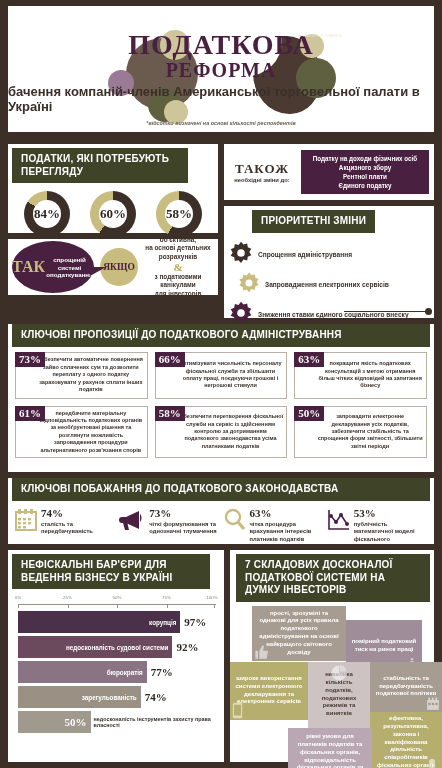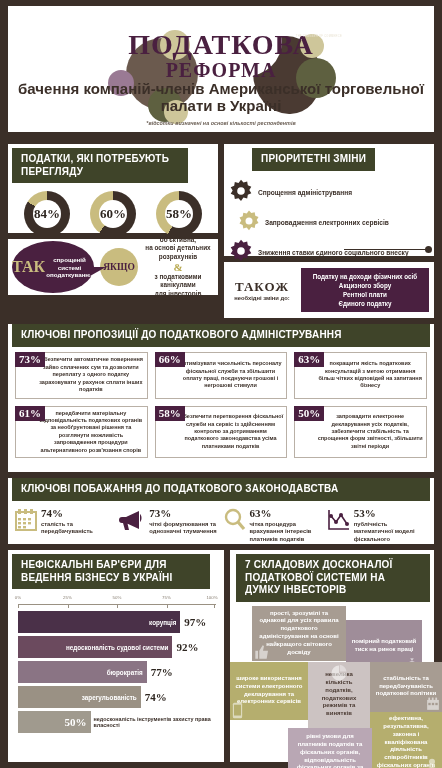--- a/index.html
+++ b/index.html
@@ -21,22 +21,22 @@
   .title-block .t1, .title-block .t2 {
     font-family:"Liberation Serif", serif; font-weight:bold; color:#4a2040;
     letter-spacing:1px; line-height:1.06;
   }
   .title-block .t1 { font-size:28px; }
   .title-block .t2 { font-size:20px; }
   .acc-badge { position:absolute; right:92px; top:6px; z-index:10; text-align:left; }
   .acc-badge .acc { font-family:"Liberation Serif",serif; font-style:italic; font-weight:bold;
       font-size:20px; color:#fff; letter-spacing:-1px; }
   .acc-badge .accsub { font-size:2.6px; color:#e8e2d2; letter-spacing:.3px; white-space:nowrap;}
-  .subtitle { position:absolute; left:0; right:0; bottom:18px; text-align:center;
-      font-size:15px; color:#3b2f28; font-weight:600; z-index:9; }
+  .subtitle { position:absolute; left:0; right:0; bottom:18px; text-align:left;
+      font-size:13px; color:#3b2f28; font-weight:600; z-index:9; }
   .subnote { position:absolute; left:0; right:0; bottom:6px; text-align:center;
       font-size:5.4px; color:#6b5f55; font-style:italic; font-weight:bold; z-index:9; }
 
   
   .panel { background:#ffffff; position:relative; margin-top:6px; }
   .bar-title {
     background:#3f4429; color:#fff; font-weight:bold; font-size:10px;
     padding:5px 9px; display:inline-block; line-height:1.25; letter-spacing:.2px;
   }
   .bar-title.wide { display:block; }
@@ -192,20 +192,33 @@
 на основі детальних
 розрахунків</div>
           <span class="amp">&amp;</span>
           <div style="white-space:pre-line">з податковими канікулами
 для інвесторів</div>
         </div>
       </div>
     </div>
 
     <div class="col">
+      <div class="panel takozh-panel">
+        <div class="takozh-left">
+          <div class="big">ТАКОЖ</div>
+          <div class="sm">необхідні зміни до:</div>
+        </div>
+        <div class="takozh-box">
+          <div>Податку на доходи фізичних осіб</div>
+          <div>Акцизного збору</div>
+          <div>Рентної плати</div>
+          <div>Єдиного податку</div>
+        </div>
+      </div>
+
       <div class="panel" style="height:112px;">
         <div class="bar-title" style="margin:4px 0 0 28px;">ПРІОРИТЕТНІ ЗМІНИ</div>
         <div class="gears">
           <div class="gear-row">
             <span class="gear">
               <svg width="26" height="26" viewBox="0 0 24 24">
                   <path fill="#3b2f28" d="M12 8.2a3.8 3.8 0 100 7.6 3.8 3.8 0 000-7.6zm0 5.8a2 2 0 110-4 2 2 0 010 4z"></path>
                   <path fill="#3b2f28" d="M12 1.5l2.3 2.6 3.4-.8.6 3.4 3.2 1.4-1.8 3 1.8 3-3.2 1.4-.6 3.4-3.4-.8L12 21.2 9.7 18.6l-3.4.8-.6-3.4-3.2-1.4 1.8-3-1.8-3 3.2-1.4.6-3.4 3.4.8z"></path>
                   <circle cx="12" cy="12" r="3.5" fill="#ffffff"></circle>
                 </svg>
@@ -226,33 +239,20 @@
               <svg width="26" height="26" viewBox="0 0 24 24">
                   <path fill="#4a2040" d="M12 1.5l2.3 2.6 3.4-.8.6 3.4 3.2 1.4-1.8 3 1.8 3-3.2 1.4-.6 3.4-3.4-.8L12 21.2 9.7 18.6l-3.4.8-.6-3.4-3.2-1.4 1.8-3-1.8-3 3.2-1.4.6-3.4 3.4.8z"></path>
                   <circle cx="12" cy="12" r="3.5" fill="#ffffff"></circle>
                 </svg>
             </span>
             <span class="lbl">Зниження ставки єдиного соціального внеску</span>
           </div>
         </div>
         <div style="position:absolute; right:4px; bottom:6px; width:86px; height:1px; background:#3b2f28;"></div>
         <div style="position:absolute; right:2px; bottom:3px; width:7px; height:7px; border-radius:50%; background:#3b2f28;"></div>
-      </div>
-
-      <div class="panel takozh-panel">
-        <div class="takozh-left">
-          <div class="big">ТАКОЖ</div>
-          <div class="sm">необхідні зміни до:</div>
-        </div>
-        <div class="takozh-box">
-          <div>Податку на доходи фізичних осіб</div>
-          <div>Акцизного збору</div>
-          <div>Рентної плати</div>
-          <div>Єдиного податку</div>
-        </div>
       </div>
     </div>
   </div>
 
   <div class="panel" style="height:148px;">
     <div class="bar-title wide" style="margin:4px 4px 0 4px;">КЛЮЧОВІ ПРОПОЗИЦІЇ ДО ПОДАТКОВОГО АДМІНІСТРУВАННЯ</div>
     <div class="prop-row">
       <div class="prop">
         <div class="pct">73%</div>
         <div class="txt">забезпечити автоматичне повернення зайво сплачених сум та дозволити переплату з одного податку зараховувати у рахунок сплати інших податків</div>

